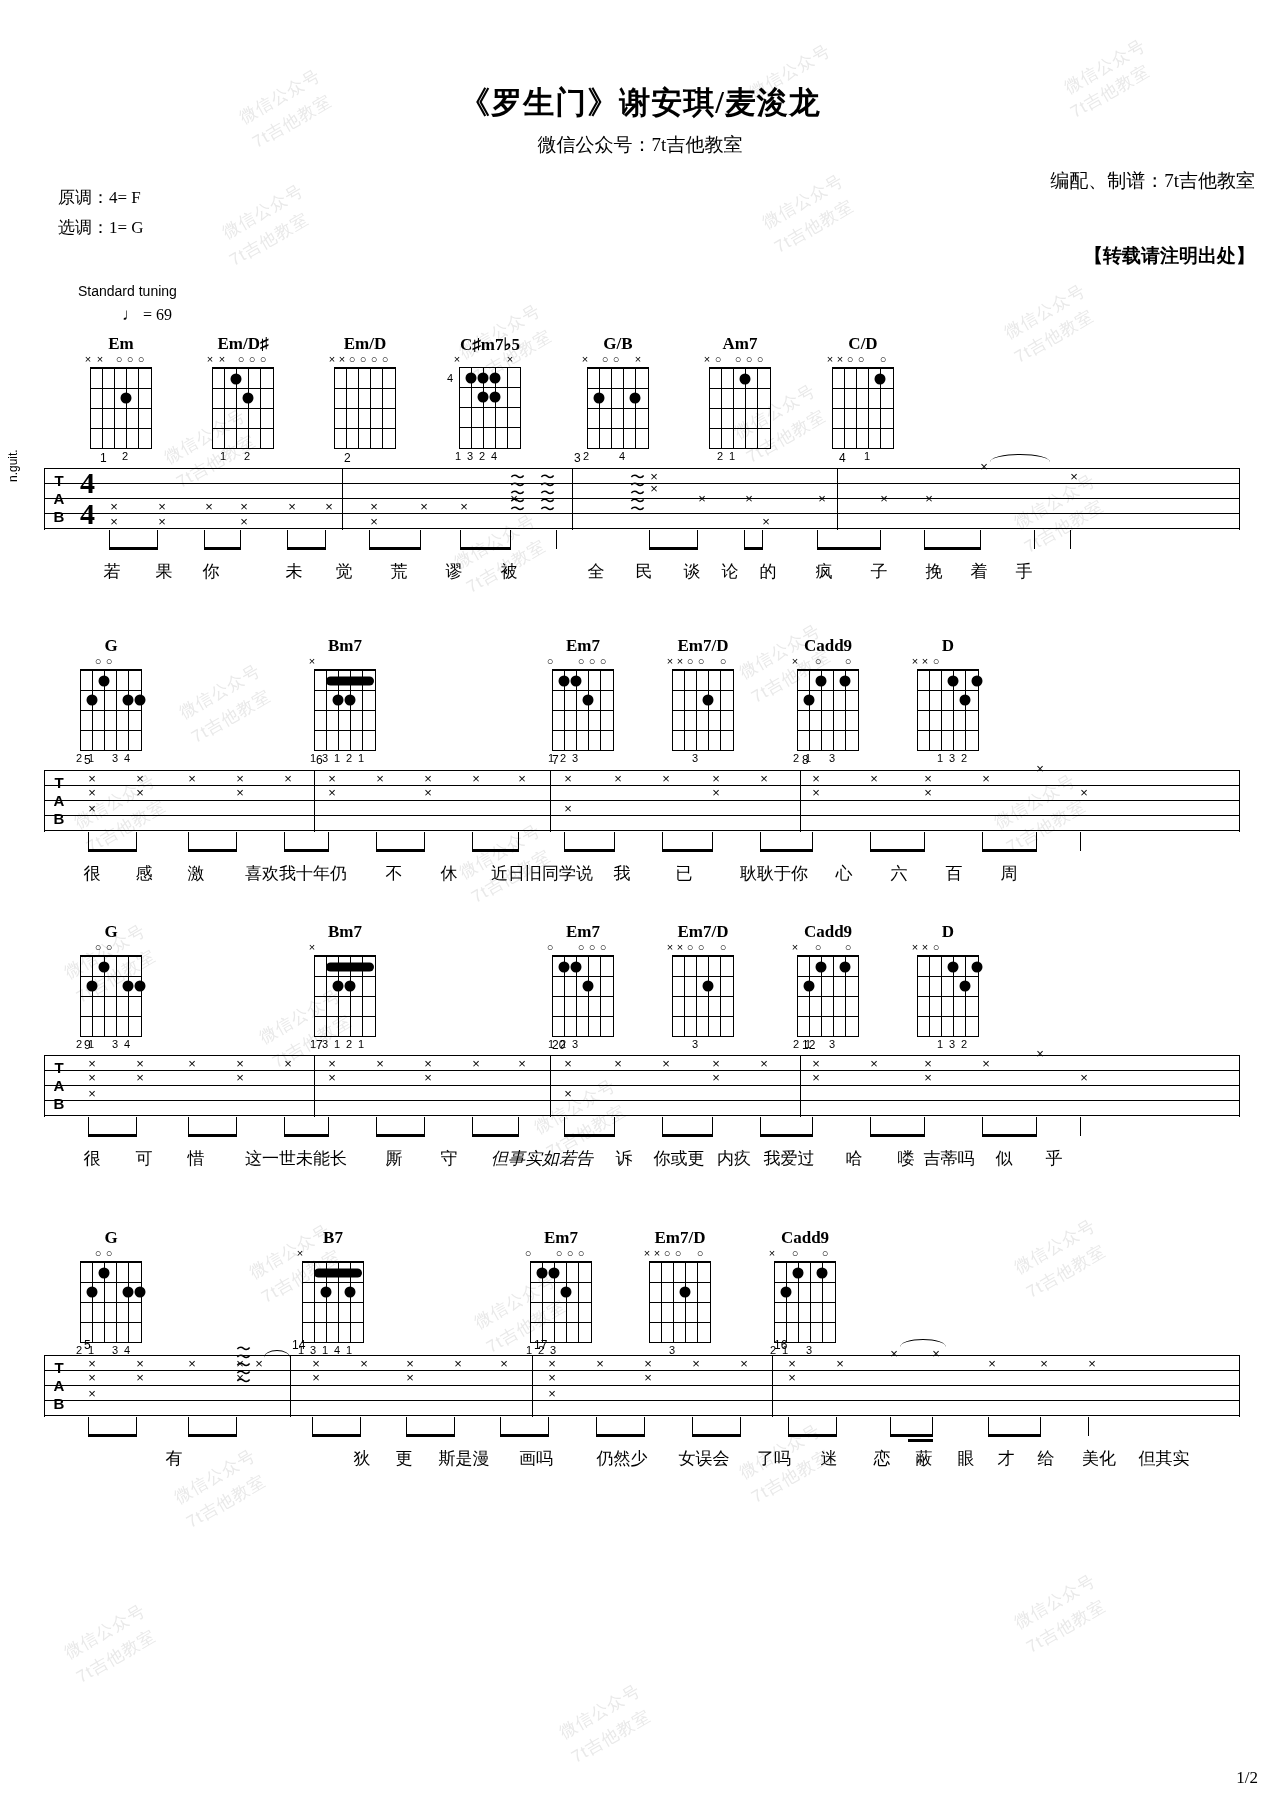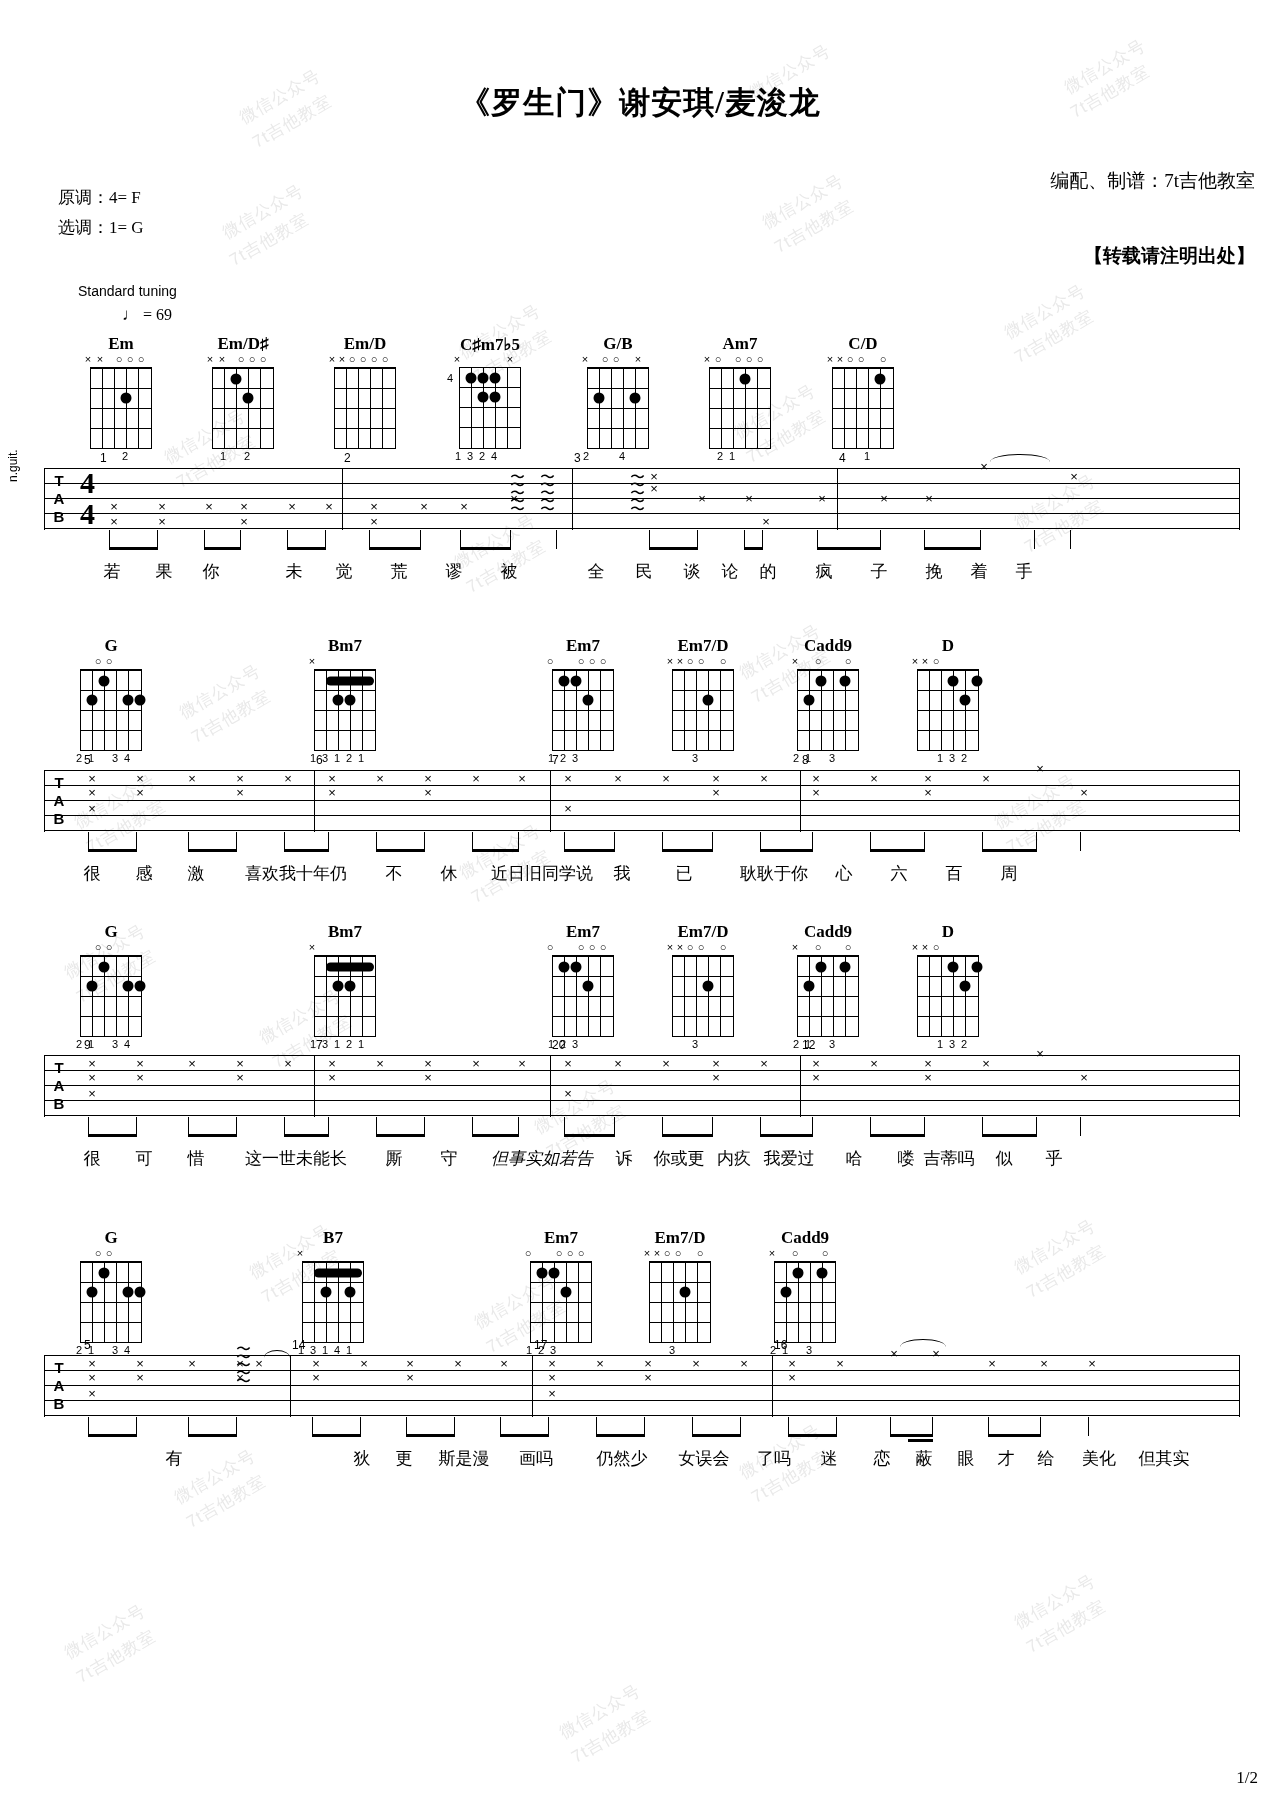--- a/index.html
+++ b/index.html
@@ -159,20 +159,21 @@
   <div class="wm" style="left:735px;top:1440px;">微信公众号</div>
   <div class="wm" style="left:747px;top:1465px;">7t吉他教室</div>
   <div class="wm" style="left:60px;top:1620px;">微信公众号</div>
   <div class="wm" style="left:72px;top:1645px;">7t吉他教室</div>
   <div class="wm" style="left:555px;top:1700px;">微信公众号</div>
   <div class="wm" style="left:567px;top:1725px;">7t吉他教室</div>
   <div class="wm" style="left:1010px;top:1590px;">微信公众号</div>
   <div class="wm" style="left:1022px;top:1615px;">7t吉他教室</div>
 
   <div class="title">《罗生门》谢安琪/麦浚龙</div>
+  <div class="subtitle">微信公众号：7t吉他教室</div>
   <div class="credit">编配、制谱：7t吉他教室</div>
   <div class="repost">【转载请注明出处】</div>
   <div class="keyline k1">原调：4= F</div>
   <div class="keyline k2">选调：1= G</div>
   <div class="tuning">Standard tuning</div>
   <div class="tempo">
     <span class="note">♩</span>
     <span>= 69</span>
   </div>
   <div class="pagenum">1/2</div>

